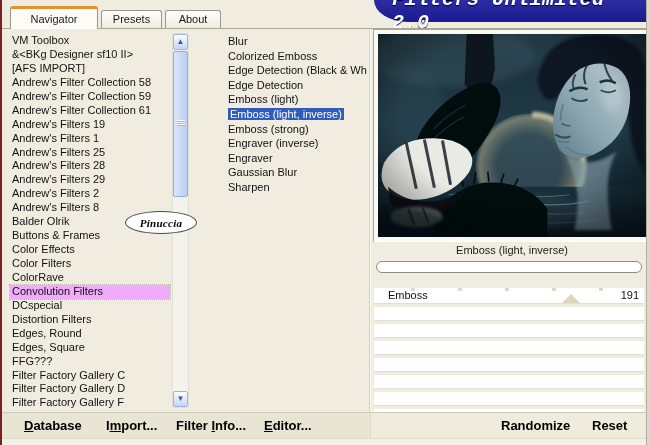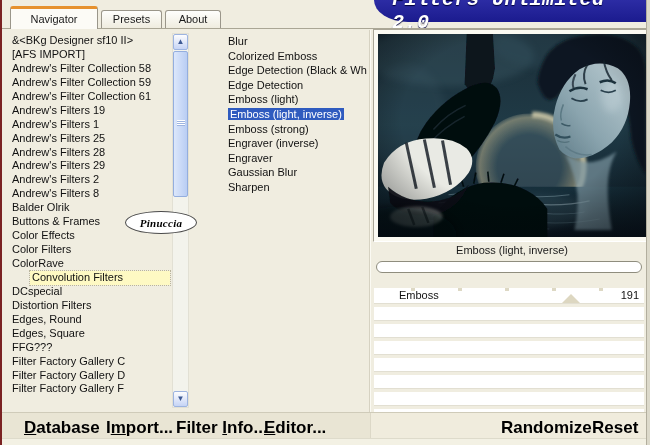--- a/index.html
+++ b/index.html
@@ -14,21 +14,21 @@
   .tab{position:absolute;box-sizing:border-box;border:1px solid #9a968a;border-bottom:none;
        border-radius:3px 3px 0 0;font-size:11px;color:#1a1a1a;text-align:center;background:linear-gradient(#fefefc,#eeebdd);}
   #tab-navigator{left:8px;top:6px;width:88px;height:23px;line-height:21px;background:#fcfbf6;
                  border-top:3px solid #e6912e;font-size:11px;z-index:3;}
   #tab-presets{left:99px;top:10px;width:61px;height:19px;line-height:17px;}
   #tab-about{left:163px;top:10px;width:56px;height:19px;line-height:17px;}
   #tabline{position:absolute;left:0;top:28px;width:650px;height:1px;background:#aaa695;}
   
   #cat-list{position:absolute;left:8px;top:34px;width:160px;height:378px;font-size:11px;color:#111;}
   .list-item{height:13.95px;line-height:13.95px;white-space:nowrap;overflow:hidden;padding-left:2px;}
-  .cat-selected{background:#fef9c3;outline:1px dotted #b9b49c;margin-left:20px;}
+  .cat-selected{background:#f0abfc;outline:1px dotted #b9b49c;}
   #filter-list{position:absolute;left:201px;top:34px;width:164px;height:378px;font-size:11px;color:#111;}
   #filter-list .list-item{height:14.6px;line-height:14.6px;margin-left:23px;}
   .sel-blue{background:#2f5bbf;color:#ffffff;padding:0 2px;}
   #mid-divider{position:absolute;left:367px;top:30px;width:1px;height:382px;background:#d6d2c2;box-shadow:1px 0 0 #fbfaf3;}
   
   #scrollbar{position:absolute;left:170px;top:33px;width:17px;height:375px;background:#f3f3ec;
              border:1px solid #e2e0d4;box-sizing:border-box;}
   .sb-btn{position:absolute;left:0;width:15px;height:16px;background:linear-gradient(#fdfdfe,#c6d4f5);
           border:1px solid #9db4e0;border-radius:2px;box-sizing:border-box;color:#3e5a94;font-size:8px;
           text-align:center;line-height:14px;}
@@ -49,50 +49,51 @@
                  border-bottom:1px solid #ffffff;box-sizing:border-box;padding:4px;}
   #preview-img{width:268px;height:203px;display:block;}
   #preview-caption{position:absolute;left:372px;top:244px;width:276px;text-align:center;font-size:11px;color:#1a1a1a;}
   #progress{position:absolute;left:374px;top:261px;width:266px;height:12px;background:#ffffff;
             border:1px solid #8f8d7e;border-radius:6px;box-sizing:border-box;}
   
   #params{position:absolute;left:372px;top:288px;width:270px;}
   .param-row{position:relative;height:13px;background:#ffffff;margin-bottom:3px;
              border-bottom:1px solid #e2dfd2;font-size:11px;color:#111;}
   .param-row.first{height:15px;}
-  .param-label{position:absolute;left:19px;top:1px;padding-left:6px;}
+  .param-label{position:absolute;left:8px;top:1px;padding-left:6px;}
   .param-value{position:absolute;right:5px;top:1px;}
   .tick{position:absolute;top:0;width:4px;height:3px;background:#ddd8c4;}
   #thumb-triangle{position:absolute;left:188px;bottom:0;width:0;height:0;
                   border-left:9px solid transparent;border-right:9px solid transparent;
                   border-bottom:9px solid #ddd7c1;}
   
   #footer{position:absolute;left:0;top:412px;width:650px;height:26px;background:#e9e5d4;
           border-top:1px solid #cfcbb9;}
   #footer-right-bg{position:absolute;left:368px;top:0;width:282px;height:26px;background:#f0ecdd;
                    border-left:1px solid #dcd8c7;}
-  .footer-btn{position:absolute;top:5px;font-size:17px;font-weight:bold;color:#000;cursor:default;white-space:nowrap;}
+  .footer-btn{position:absolute;top:5px;font-size:13px;font-weight:bold;color:#000;cursor:default;white-space:nowrap;}
   #bottom-strip{position:absolute;left:0;top:438px;width:650px;height:7px;background:#f3f1e4;border-top:1px solid #dedbcb;}
   #right-border{position:absolute;right:0;top:0;width:3px;height:445px;background:#dcd9ca;border-left:1px solid #b2ae9e;}
 </style>
 </head>
 <body>
 
 <div id="win">
 
   <div id="banner">
     <span class="title">Filters Unlimited 2.0</span>
   </div>
 
   <div class="tab" id="tab-navigator">Navigator</div>
   <div class="tab" id="tab-presets">Presets</div>
   <div class="tab" id="tab-about">About</div>
   <div id="tabline"></div>
 
   <div id="cat-list">
+      <div class="list-item">VM Toolbox</div>
       <div class="list-item">&amp;&lt;BKg Designer sf10 II&gt;</div>
       <div class="list-item">[AFS IMPORT]</div>
       <div class="list-item">Andrew's Filter Collection 58</div>
       <div class="list-item">Andrew's Filter Collection 59</div>
       <div class="list-item">Andrew's Filter Collection 61</div>
       <div class="list-item">Andrew's Filters 19</div>
       <div class="list-item">Andrew's Filters 1</div>
       <div class="list-item">Andrew's Filters 25</div>
       <div class="list-item">Andrew's Filters 28</div>
       <div class="list-item">Andrew's Filters 29</div>

